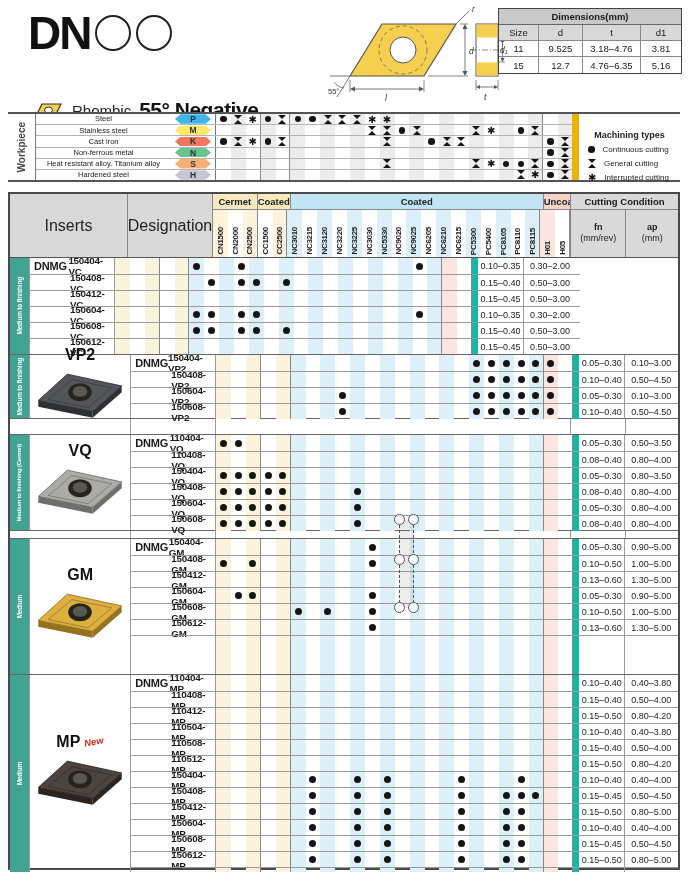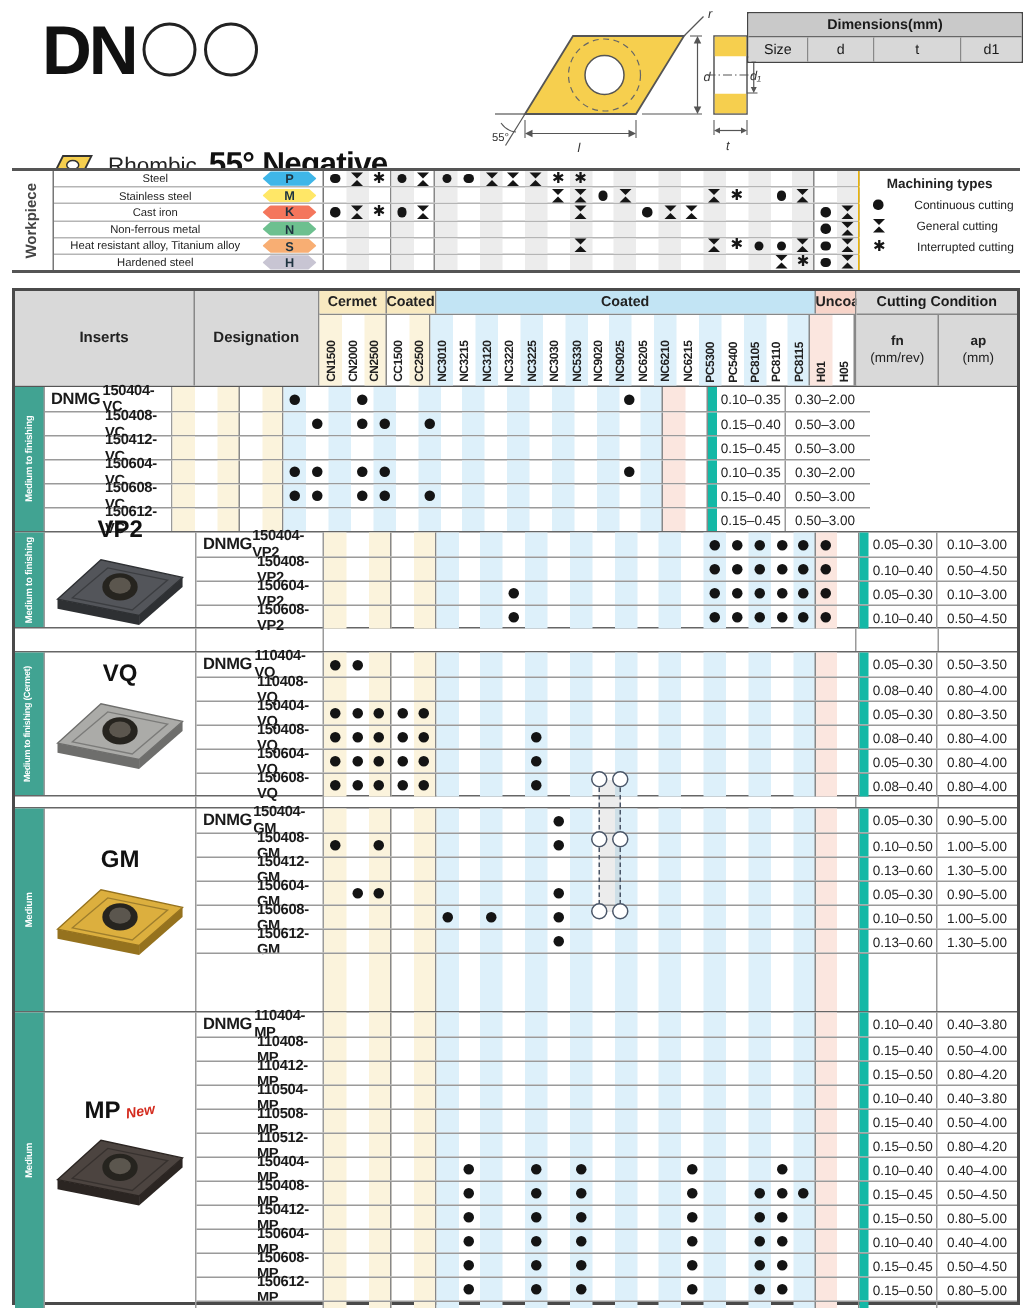--- a/index.html
+++ b/index.html
@@ -44,38 +44,38 @@
   .wp-title span{writing-mode:vertical-rl;transform:rotate(180deg);font-size:10px;font-weight:700;color:#444}
   .wp-main{width:536px;display:flex;flex-direction:column}
   .wp-row{display:flex;flex:1;border-bottom:1px solid #b5b5b5}
   .wp-row:last-child{border-bottom:none}
   .wp-label{width:135px;font-size:7.5px;display:flex;align-items:center;justify-content:center;color:#222;text-align:right;line-height:1}
   .wp-badge{width:44px;display:flex;align-items:center;justify-content:center}
   .hex{width:36px;height:9.5px;clip-path:polygon(0% 50%,15% 0%,85% 0%,100% 50%,85% 100%,15% 100%);display:flex;align-items:center;justify-content:center;font-size:8.5px;font-weight:700;color:#1e3340}
   .wp-matrix{width:357px;display:flex;border-left:1px solid #777}
   .wp-cell{flex:0 0 14.875px;display:flex;align-items:center;justify-content:center}
   .wp-cell.t-gray{background:var(--gray)}
-  .wp-legend{width:108px;border-left:1px solid #eab308;padding-top:3px}
+  .wp-legend{width:108px;border-left:7px solid #eab308;padding-top:16px}
   .leg-title{text-align:center;font-size:9px;font-weight:700;color:#222;margin-bottom:3px}
-  .leg-item{display:flex;align-items:center;gap:21px;margin:5px 0 0 9px;font-size:8px;color:#222}
+  .leg-item{display:flex;align-items:center;gap:8px;margin:5px 0 0 9px;font-size:8px;color:#222}
 
   
   .sym{display:inline-block}
   .sym-c{width:6.5px;height:6.5px;background:#151515;border-radius:50%}
   .sym-g{position:relative;width:8px;height:9px}
   .sym-g::before{content:"";position:absolute;left:0;top:0;border-left:4px solid transparent;border-right:4px solid transparent;border-top:4.5px solid #151515}
   .sym-g::after{content:"";position:absolute;left:0;bottom:0;border-left:4px solid transparent;border-right:4px solid transparent;border-bottom:4.5px solid #151515}
   .sym-i{font-size:10px;line-height:9px;font-weight:700;color:#151515;font-family:"DejaVu Sans",sans-serif}
   .sym-i::before{content:"✱"}
   .dot{width:7px;height:7px;background:#141414;border-radius:50%}
 
   
   #main-table{position:absolute;left:8px;top:192px;width:672px;height:678px;border:2px solid #4a4a4a;background:#fff}
   #thead{display:flex;height:64px;border-bottom:1.5px solid var(--dark)}
-  .th-box{background:var(--headgray);display:flex;align-items:center;justify-content:center;font-size:10px;font-weight:700;color:#222}
+  .th-box{background:var(--headgray);display:flex;align-items:center;justify-content:center;font-size:16px;font-weight:400;color:#222}
   .th-inserts{width:122px;border-right:1px solid #888}
   .th-desig{width:85px;border-right:1px solid #888}
   .th-grades{width:357px;display:flex;flex-direction:column}
   .th-groups{height:16px;display:flex;border-bottom:1px solid #888}
   .th-group{display:flex;align-items:center;justify-content:center;font-size:9.5px;font-weight:700;border-right:1px solid #888;color:#222}
   .th-labels{height:48px;display:flex}
   .th-glabel{flex:0 0 14.875px;display:flex;align-items:flex-end;justify-content:center;padding-bottom:2px}
   .th-glabel span{writing-mode:vertical-rl;transform:rotate(180deg);font-size:8px;font-weight:700;color:#222;letter-spacing:-0.3px;white-space:nowrap}
   .th-cc{width:108px;display:flex;flex-direction:column;border-left:1px solid #888}
   .cc-title{height:16px;background:var(--headgray);display:flex;align-items:center;justify-content:center;font-size:9.5px;font-weight:700;border-bottom:1px solid #888}
@@ -166,20 +166,34 @@
   </svg>
 
   <div id="dims">
     <div class="dt-title">Dimensions(mm)</div>
     <div class="dt-row dt-head" id="dims-head">
         <div class="dt-cell c0">Size</div>
         <div class="dt-cell c1">d</div>
         <div class="dt-cell c2">t</div>
         <div class="dt-cell c3">d1</div>
       </div>
+    <div id="dims-body">
+        <div class="dt-row">
+          <div class="dt-cell c0">11</div>
+          <div class="dt-cell c1">9.525</div>
+          <div class="dt-cell c2">3.18–4.76</div>
+          <div class="dt-cell c3">3.81</div>
+        </div>
+        <div class="dt-row">
+          <div class="dt-cell c0">15</div>
+          <div class="dt-cell c1">12.7</div>
+          <div class="dt-cell c2">4.76–6.35</div>
+          <div class="dt-cell c3">5.16</div>
+        </div>
+      </div>
   </div>
 
   <div id="heading">
     <svg width="36" height="18" viewBox="0 0 36 18">
       <polygon points="8,15 14,3 33,3 27,15" fill="#F6CF4E" stroke="#333" stroke-width="1.2"></polygon>
       <ellipse cx="20.5" cy="9" rx="4" ry="3" fill="#fff" stroke="#333" stroke-width="1"></ellipse>
     </svg>
     <span class="shape">Rhombic</span>
     <span class="spec">55° Negative</span>
   </div>

